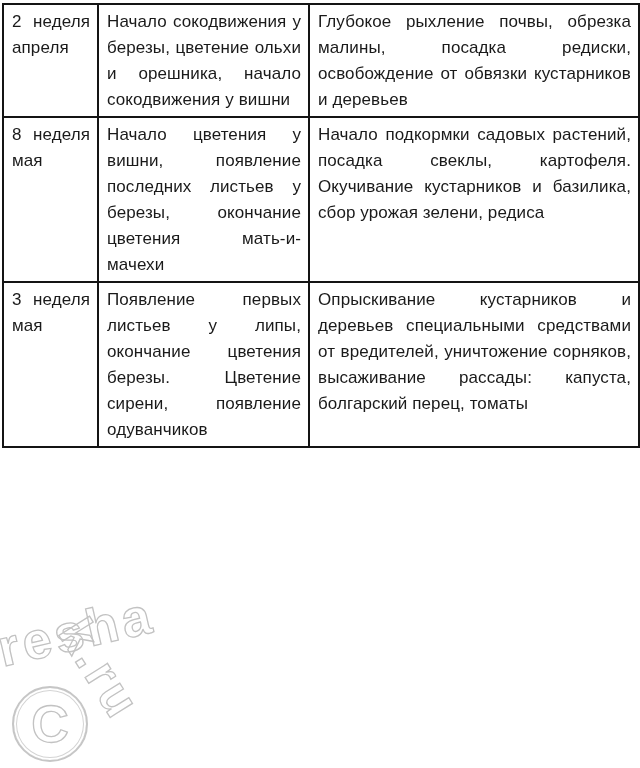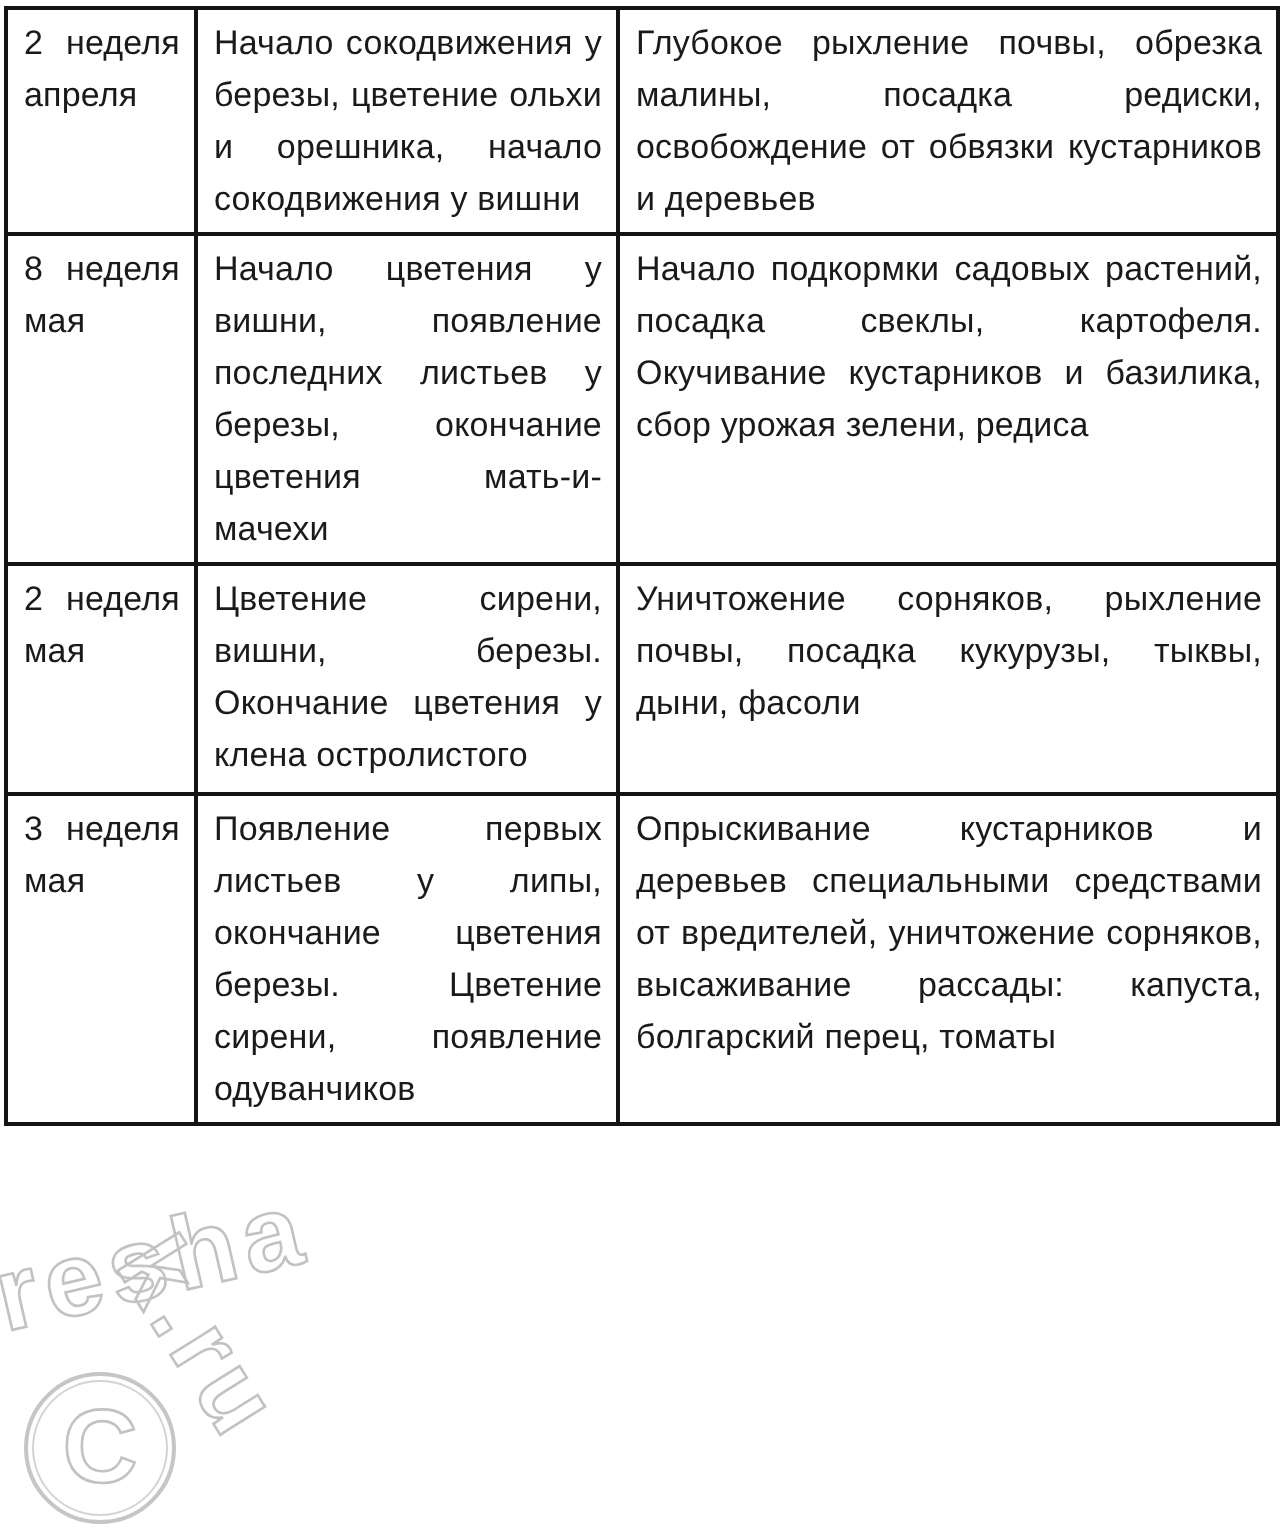--- a/index.html
+++ b/index.html
@@ -113,25 +113,20 @@
       <tr class="r1">
         <td>2 неделя апреля</td>
         <td>Начало сокодвижения у березы, цветение ольхи и орешника, начало сокодвижения у вишни</td>
         <td>Глубокое рыхление почвы, обрезка малины, посадка редиски, освобождение от обвязки кустарников и деревьев</td>
       </tr>
       <tr class="r4">
         <td>8 неделя мая</td>
         <td>Начало цветения у вишни, появление последних листьев у березы, окончание цветения мать-и-мачехи</td>
         <td>Начало подкормки садовых растений, посадка свеклы, картофеля. Окучивание кустарников и базилика, сбор урожая зелени, редиса</td>
       </tr>
-      <tr class="r5">
-        <td>2 неделя мая</td>
-        <td>Цветение сирени, вишни, березы. Окончание цветения у клена остролистого</td>
-        <td>Уничтожение сорняков, рыхление почвы, посадка кукурузы, тыквы, дыни, фасоли</td>
-      </tr>
       <tr class="r6">
         <td>3 неделя мая</td>
         <td>Появление первых листьев у липы, окончание цветения березы. Цветение сирени, появление одуванчиков</td>
         <td>Опрыскивание кустарников и деревьев специальными средствами от вредителей, уничтожение сорняков, высаживание рассады: капуста, болгарский перец, томаты</td>
       </tr>
 
     </tbody>
   </table>
 
   <div class="watermark">

